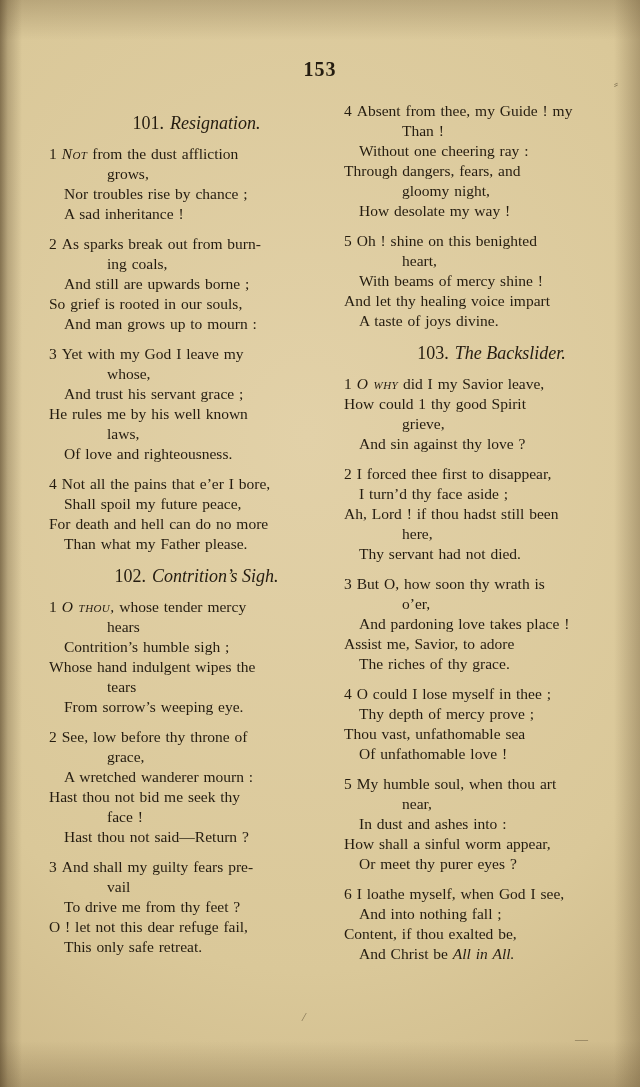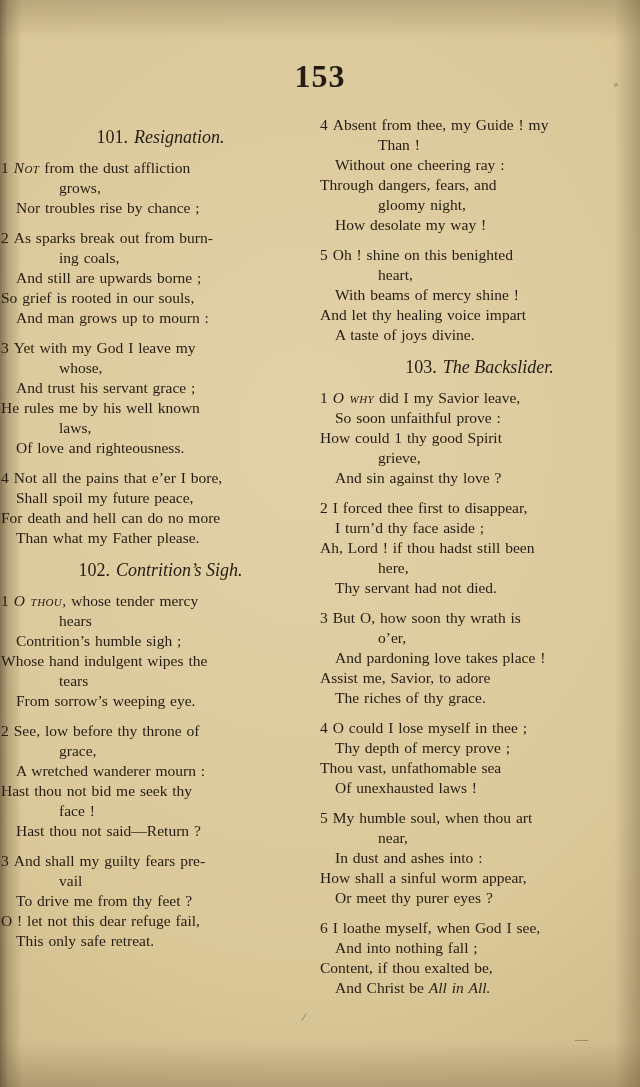--- a/index.html
+++ b/index.html
@@ -15,29 +15,30 @@
     background:
       linear-gradient(90deg, rgba(74,56,30,.60) 0px, rgba(74,56,30,.25) 8px, rgba(74,56,30,0) 22px),
       linear-gradient(270deg, rgba(104,84,52,.38) 0px, rgba(104,84,52,0) 26px),
       linear-gradient(0deg, rgba(104,84,52,.32) 0px, rgba(104,84,52,0) 46px),
       linear-gradient(180deg, rgba(110,90,56,.30) 0px, rgba(110,90,56,0) 40px),
       radial-gradient(ellipse 130% 95% at 48% 40%, #e2d1a8 0%, #dac899 52%, #c6b080 88%, #b29a6c 100%);
   }
   .page{position:relative;width:100%;height:100%;}
   .page-number{
     text-align:center;
-    font-size:32px;
+    font-size:20px;
     font-weight:bold;
     letter-spacing:1px;
     padding-top:58px;
     margin-bottom:20px;
   }
   .cols{
     display:flex;
     padding:0 1px;
+    margin-left:48px;
   }
   .col{flex:1 1 0;min-width:0;}
   .hymn-heading{
     text-align:center;
     font-size:18px;
     margin:12px 0 10px;
     white-space:nowrap;
   }
   .hymn-num{font-style:normal;margin-right:6px;}
   .hymn-title{font-style:italic;}
@@ -68,20 +69,21 @@
 
 <div class="page">
   <div class="page-number">153</div>
   <div class="cols">
     <div class="col">
         <div class="hymn-heading"><span class="hymn-num">101.</span><span class="hymn-title">Resignation.</span></div>
         <div class="verse">
           <div class="line i0"><span class="vnum">1</span><span class="sc">Not</span> from the dust affliction</div>
           <div class="line i2">grows,</div>
           <div class="line i1">Nor troubles rise by chance ;</div>
+          <div class="line i1">A sad inheritance !</div>
         </div>
         <div class="verse">
           <div class="line i0"><span class="vnum">2</span>As sparks break out from burn-</div>
           <div class="line i2">ing coals,</div>
           <div class="line i1">And still are upwards borne ;</div>
           <div class="line i0">So grief is rooted in our souls,</div>
           <div class="line i1">And man grows up to mourn :</div>
         </div>
         <div class="verse">
           <div class="line i0"><span class="vnum">3</span>Yet with my God I leave my</div>
@@ -134,21 +136,20 @@
         <div class="verse">
           <div class="line i0"><span class="vnum">5</span>Oh ! shine on this benighted</div>
           <div class="line i2">heart,</div>
           <div class="line i1">With beams of mercy shine !</div>
           <div class="line i0">And let thy healing voice impart</div>
           <div class="line i1">A taste of joys divine.</div>
         </div>
         <div class="hymn-heading"><span class="hymn-num">103.</span><span class="hymn-title">The Backslider.</span></div>
         <div class="verse">
           <div class="line i0"><span class="vnum">1</span><span class="sc">O why</span> did I my Savior leave,</div>
-          <div class="line i1">So soon unfaithful prove :</div>
           <div class="line i0">How could 1 thy good Spirit</div>
           <div class="line i2">grieve,</div>
           <div class="line i1">And sin against thy love ?</div>
         </div>
         <div class="verse">
           <div class="line i0"><span class="vnum">2</span>I forced thee first to disappear,</div>
           <div class="line i1">I turn’d thy face aside ;</div>
           <div class="line i0">Ah, Lord ! if thou hadst still been</div>
           <div class="line i2">here,</div>
           <div class="line i1">Thy servant had not died.</div>
@@ -157,21 +158,21 @@
           <div class="line i0"><span class="vnum">3</span>But O, how soon thy wrath is</div>
           <div class="line i2">o’er,</div>
           <div class="line i1">And pardoning love takes place !</div>
           <div class="line i0">Assist me, Savior, to adore</div>
           <div class="line i1">The riches of thy grace.</div>
         </div>
         <div class="verse">
           <div class="line i0"><span class="vnum">4</span>O could I lose myself in thee ;</div>
           <div class="line i1">Thy depth of mercy prove ;</div>
           <div class="line i0">Thou vast, unfathomable sea</div>
-          <div class="line i1">Of unexhausted laws !</div>
+          <div class="line i1">Of unfathomable love !</div>
         </div>
         <div class="verse">
           <div class="line i0"><span class="vnum">5</span>My humble soul, when thou art</div>
           <div class="line i2">near,</div>
           <div class="line i1">In dust and ashes into :</div>
           <div class="line i0">How shall a sinful worm appear,</div>
           <div class="line i1">Or meet thy purer eyes ?</div>
         </div>
         <div class="verse">
           <div class="line i0"><span class="vnum">6</span>I loathe myself, when God I see,</div>

